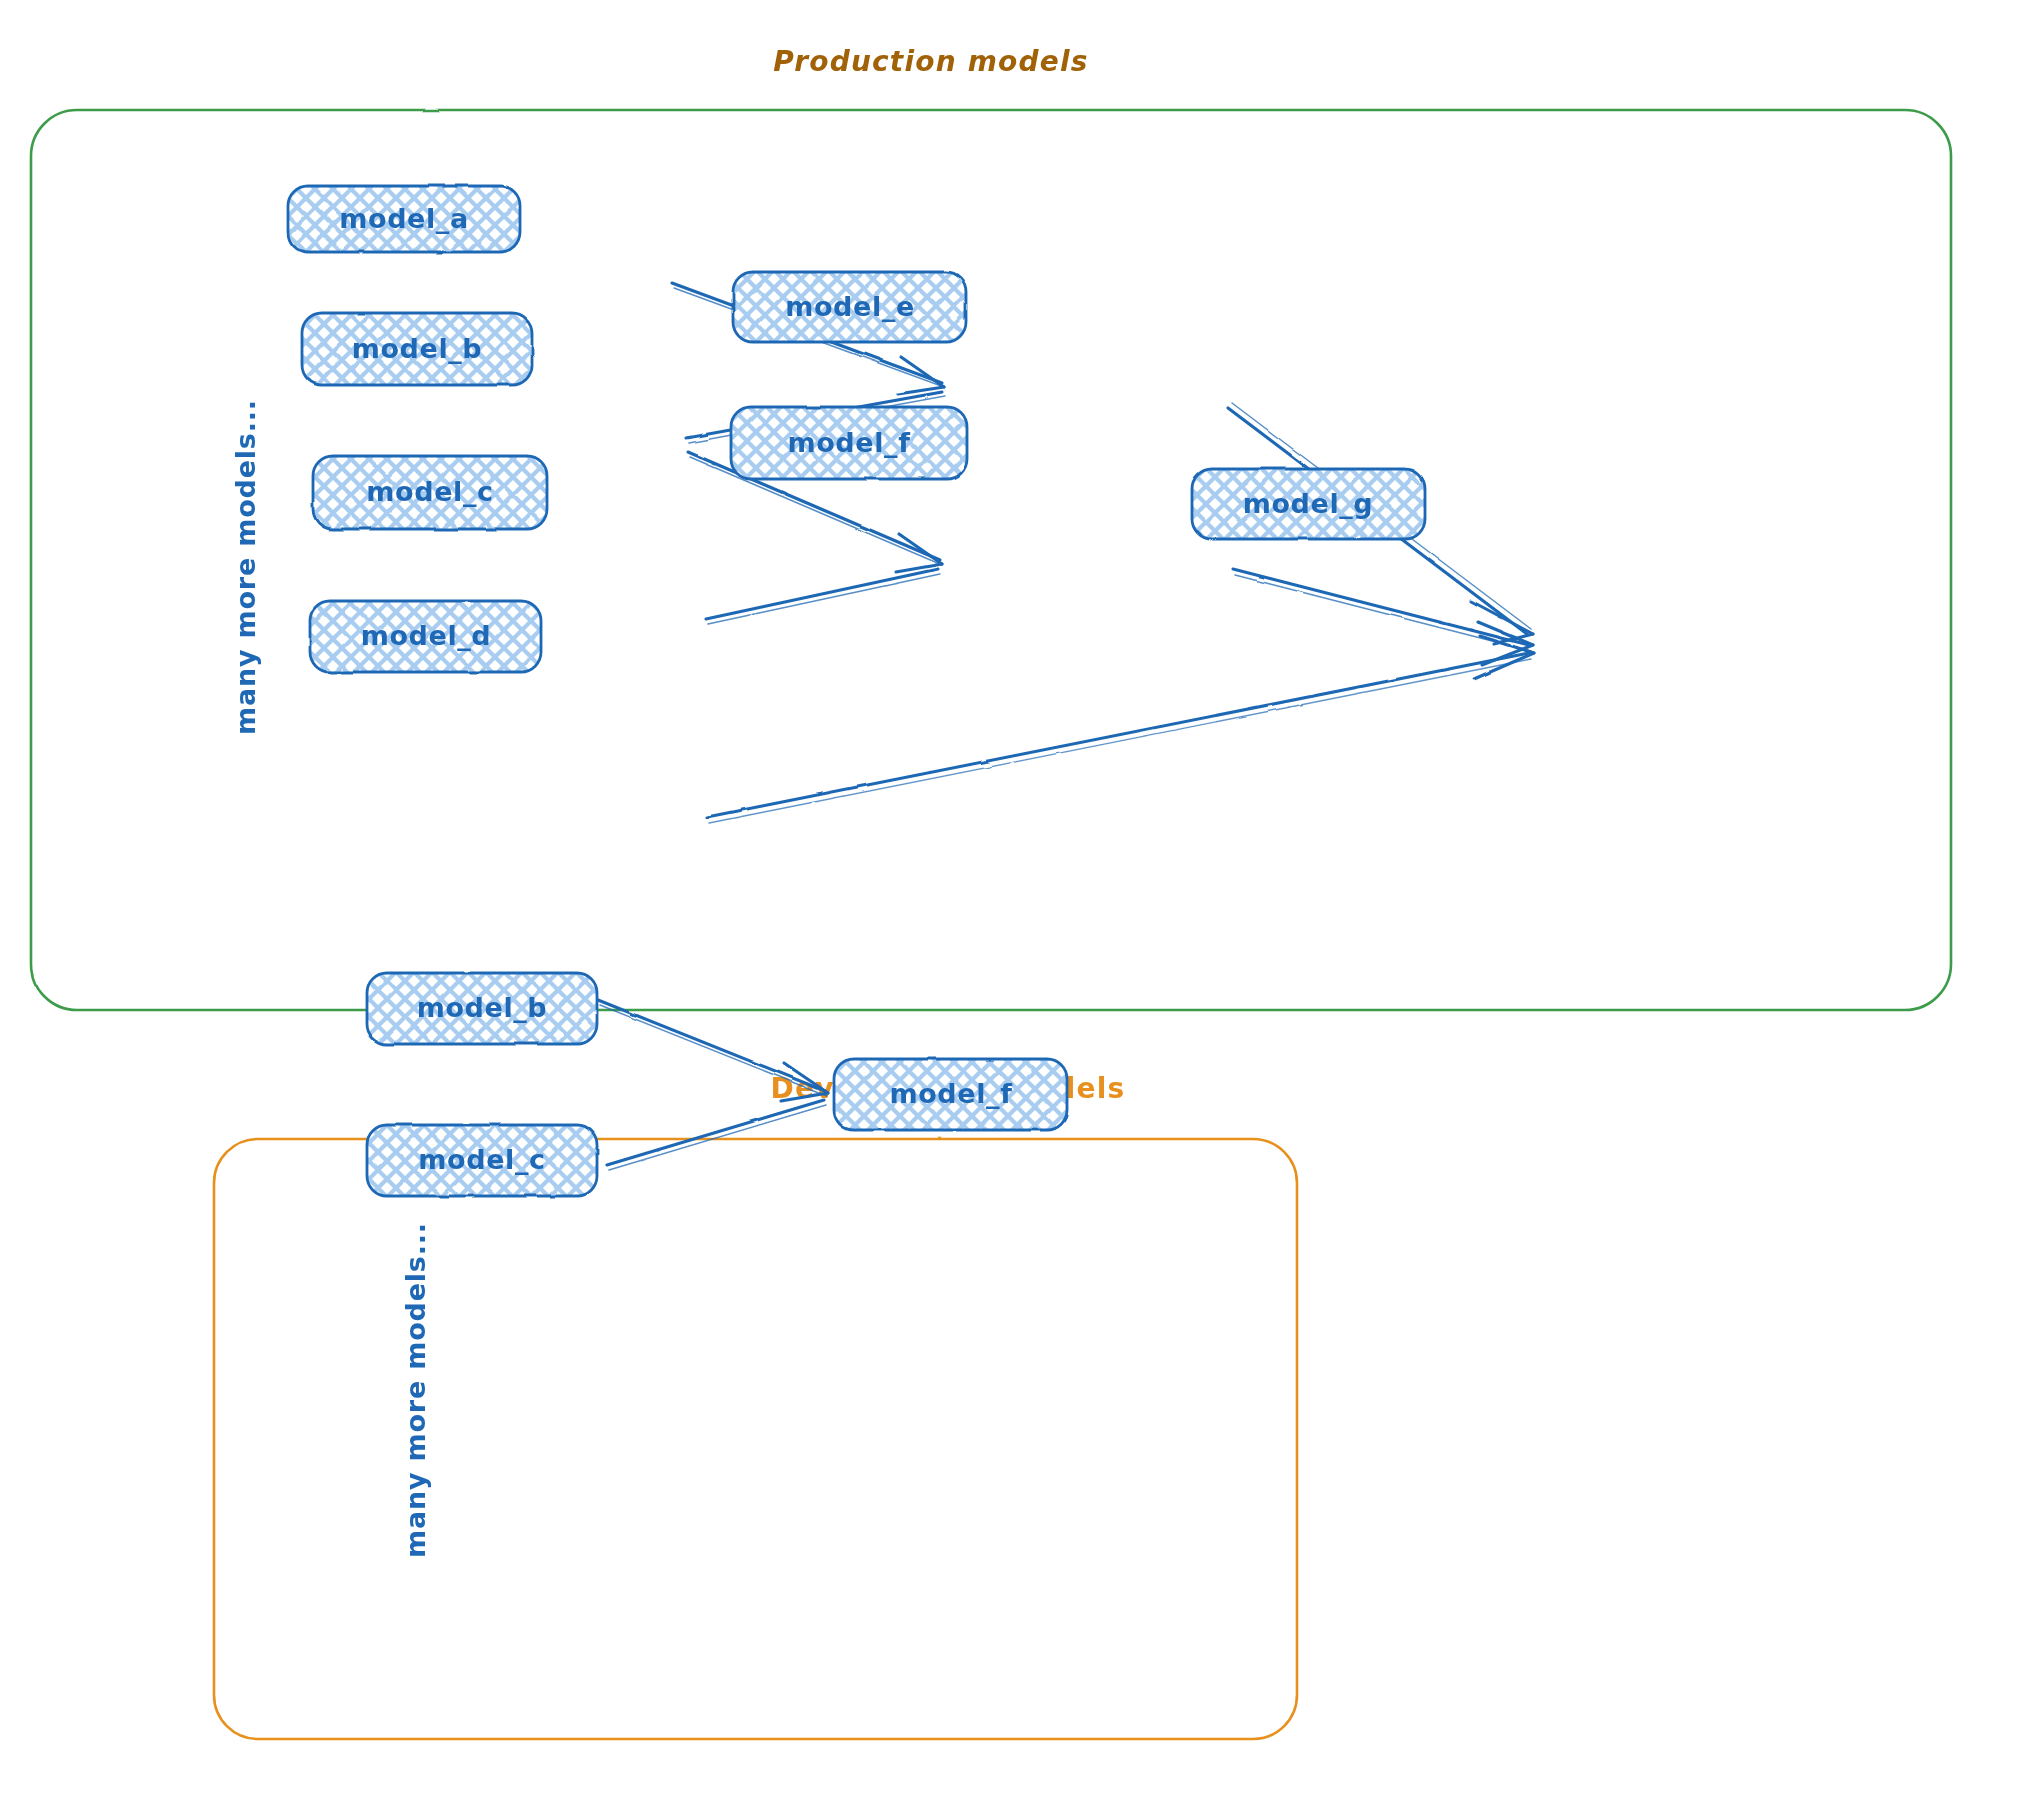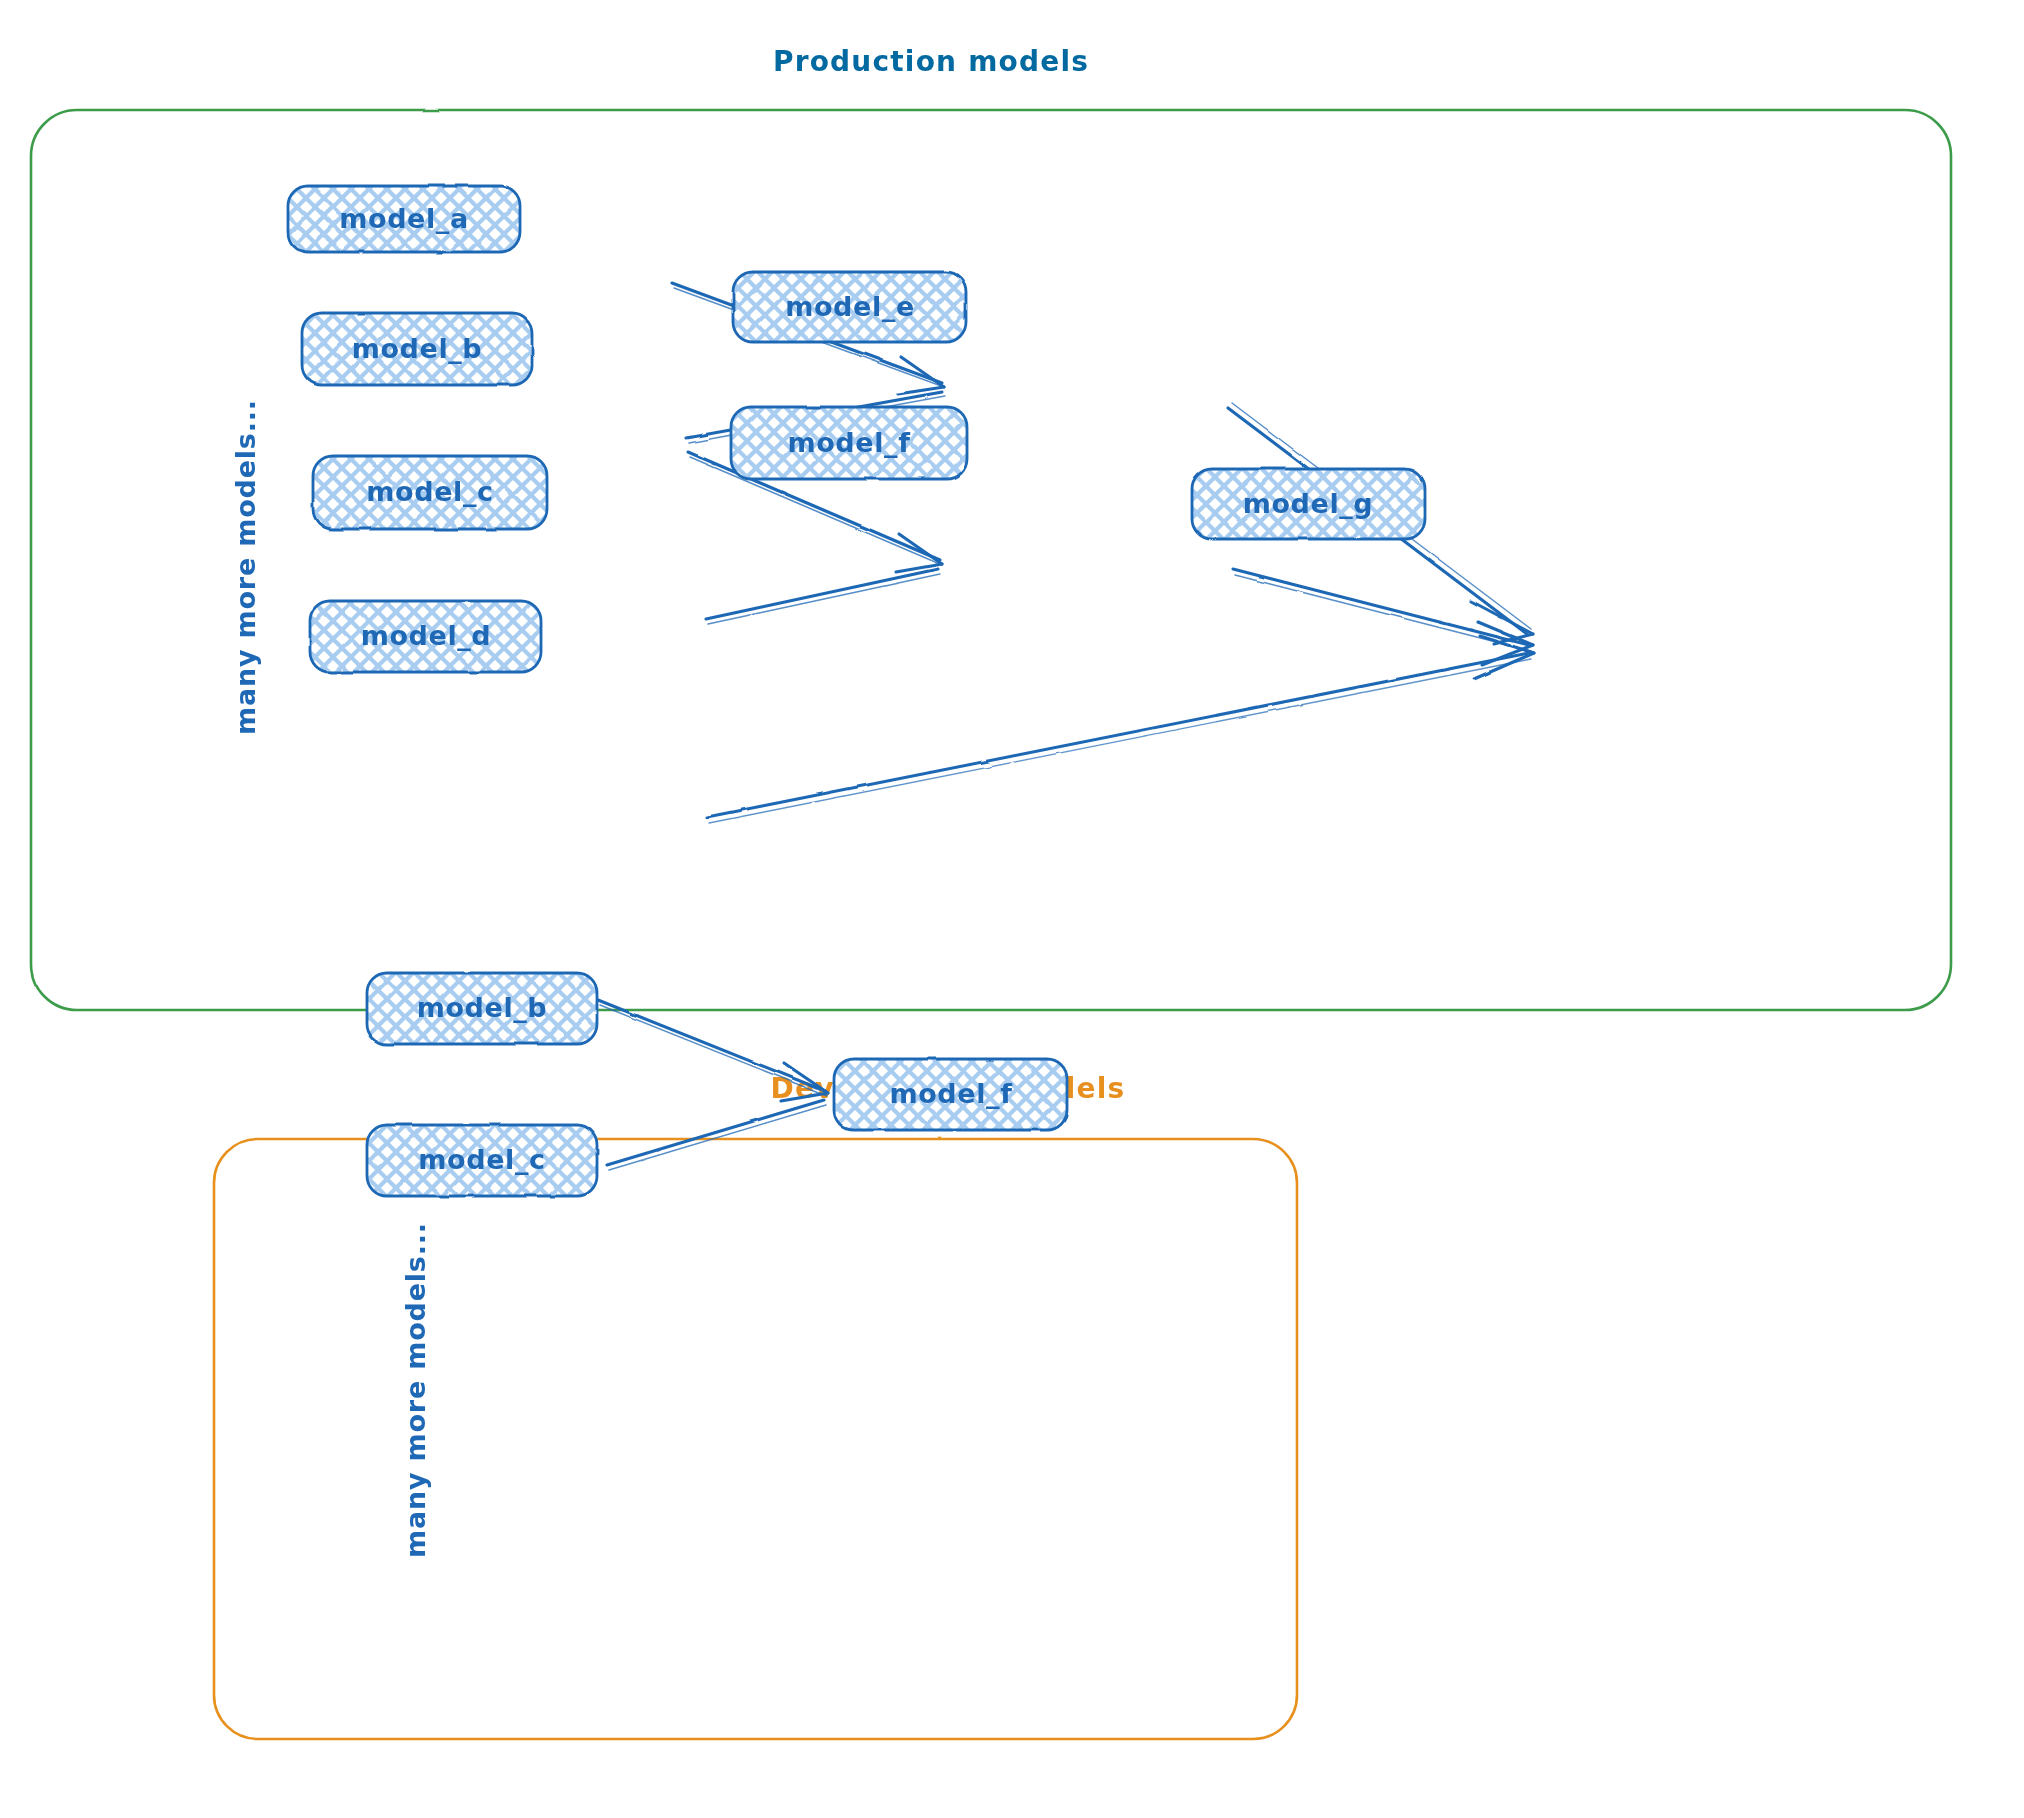--- a/index.html
+++ b/index.html
@@ -32,21 +32,21 @@
 
   .panel-title {
     position: absolute;
     font-family: "DejaVu Sans", sans-serif;
     font-size: 28px;
     font-weight: 600;
     letter-spacing: 1.2px;
     white-space: nowrap;
     transform: translateX(-50%);
   }
-  .panel-title.prod { color: #0369a1; }
+  .panel-title.prod { color: #a16207; font-style: italic; }
   .panel-title.dev  { color: #e8901f; }
 
   .node-label {
     font-family: "DejaVu Sans", sans-serif;
     font-size: 27px;
     font-weight: 600;
     letter-spacing: 0.6px;
     fill: #1f68b5;
   }
 

